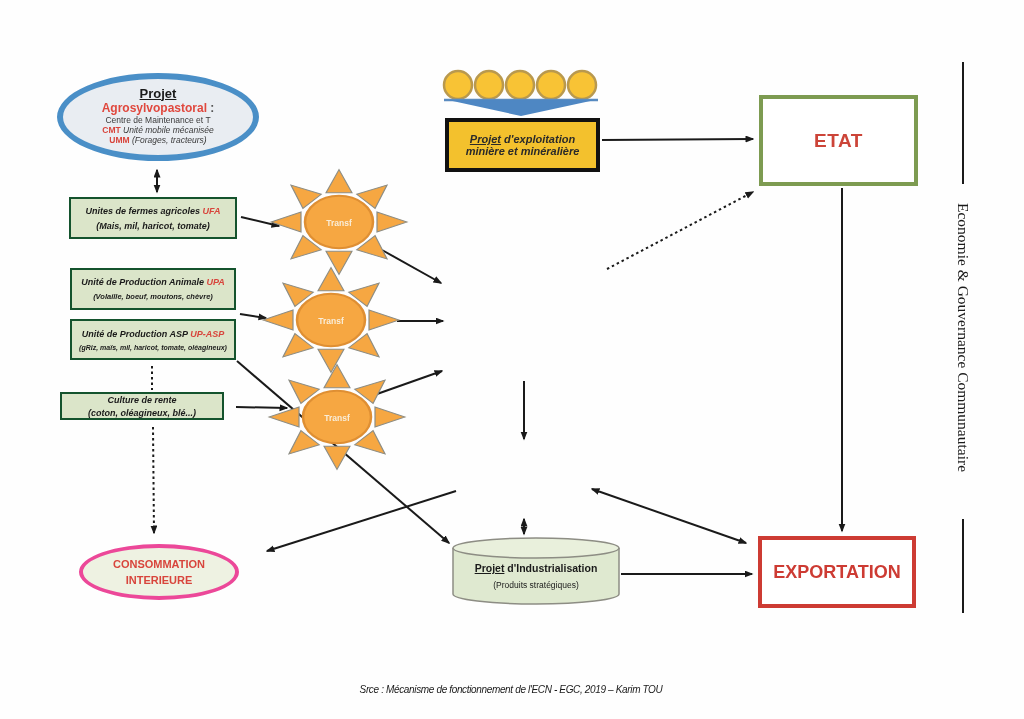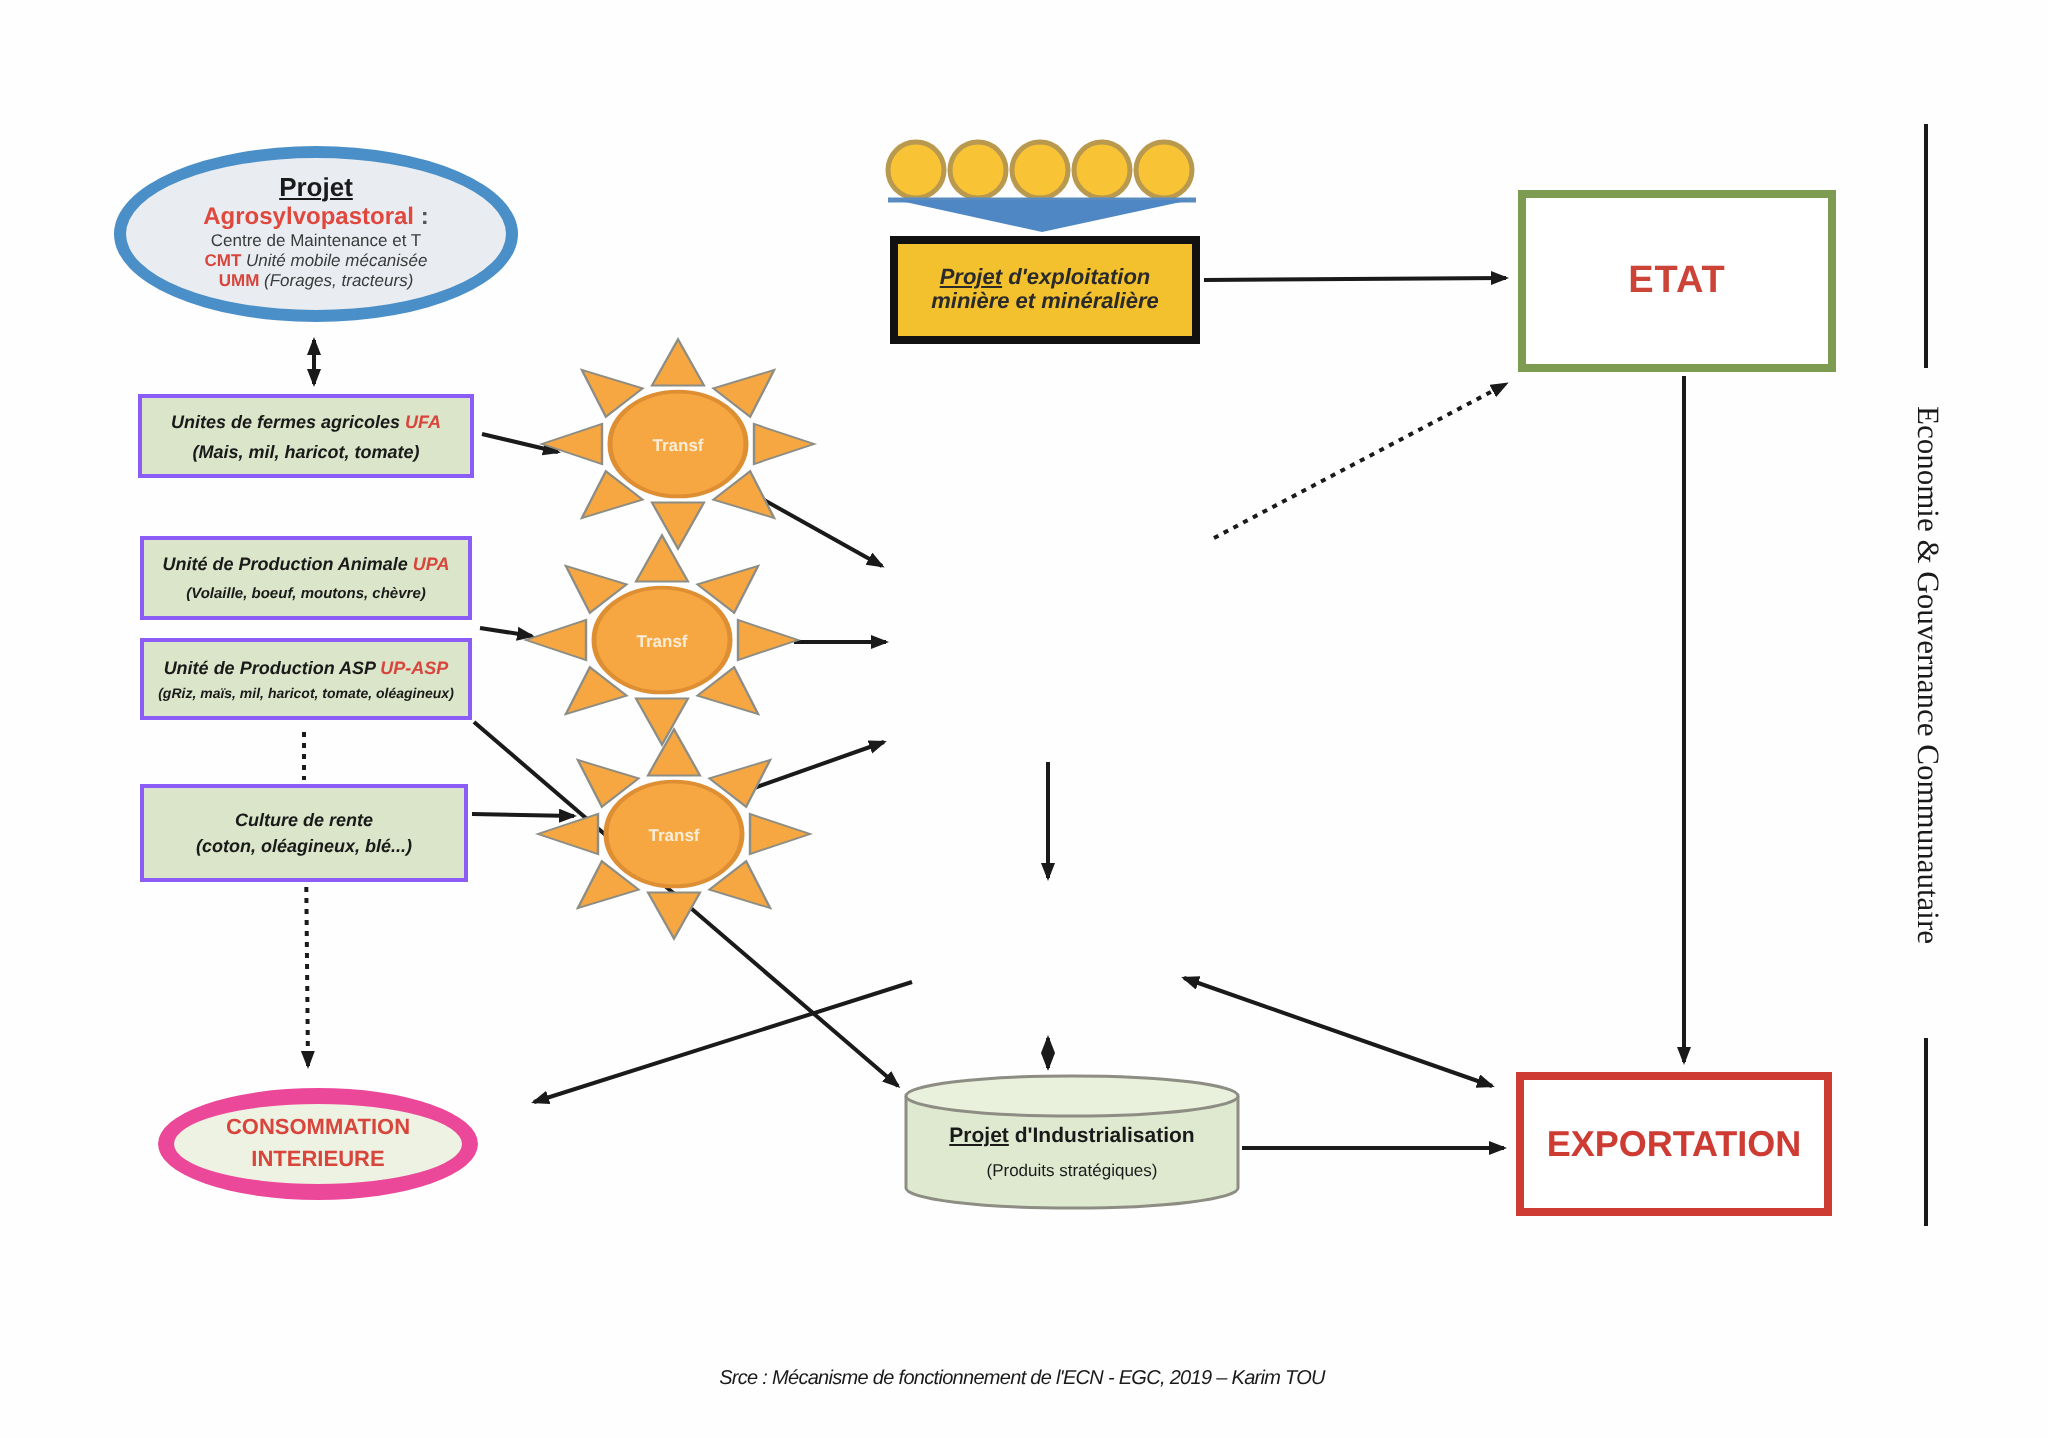--- a/index.html
+++ b/index.html
@@ -1,21 +1,21 @@
 <!DOCTYPE html>
 <html><head>
 <meta charset="utf-8">
 <style>
 html,body{margin:0;padding:0;}
 #page{position:relative;width:1024px;height:719px;background:#fefefe;overflow:hidden;
   font-family:"Liberation Sans",sans-serif;}
 .abs{position:absolute;}
 .box{position:absolute;box-sizing:border-box;display:flex;flex-direction:column;
   align-items:center;justify-content:center;text-align:center;}
-.gbox{background:#dbe5c9;border:2px solid #8b5cf6;color:#1a1a1a;
+.gbox{background:#dbe5c9;border:2px solid #14532d;color:#1a1a1a;
   font-weight:bold;font-style:italic;}
 .red{color:#d8453c;}
 .ell{position:absolute;box-sizing:border-box;border-radius:50%;display:flex;
   flex-direction:column;align-items:center;justify-content:center;text-align:center;}
 </style>
 </head>
 <body>
 <div id="page">
 
 <svg class="abs" style="left:0;top:0;" width="1024" height="719" viewBox="0 0 1024 719">
@@ -114,21 +114,21 @@
   <div style="margin-top:5px;">(Mais, mil, haricot, tomate)</div>
 </div>
 <div class="box gbox" style="left:70px;top:268px;width:166px;height:42px;font-size:9px;">
   <div>Unité de Production Animale <span class="red">UPA</span></div>
   <div style="margin-top:5px;font-size:7.5px;">(Volaille, boeuf, moutons, chèvre)</div>
 </div>
 <div class="box gbox" style="left:70px;top:319px;width:166px;height:41px;font-size:9px;text-align:center;">
   <div>Unité de Production ASP <span class="red">UP-ASP</span></div>
   <div style="margin-top:5px;font-size:7px;">(gRiz, maïs, mil, haricot, tomate, oléagineux)</div>
 </div>
-<div class="box gbox" style="left:70px;top:392px;width:164px;height:49px;font-size:9px;">
+<div class="box gbox" style="left:60px;top:392px;width:164px;height:28px;font-size:9px;">
   <div>Culture de rente</div>
   <div style="margin-top:3px;">(coton, oléagineux, blé...)</div>
 </div>
 
 <div class="box" style="left:445px;top:118px;width:155px;height:54px;background:#f3c12d;border:4px solid #111;font-weight:bold;font-style:italic;color:#2a2a2a;font-size:11px;">
   <div><span style="text-decoration:underline;">Projet</span> d'exploitation</div>
   <div>minière et minéralière</div>
 </div>
 
 <div class="box" style="left:759px;top:95px;width:159px;height:91px;background:#fff;border:4px solid #7d9b51;">
@@ -139,21 +139,21 @@
 
 <div class="box" style="left:453px;top:552px;width:166px;height:48px;color:#1a1a1a;">
   <div style="font-size:10.5px;font-weight:bold;"><span style="text-decoration:underline;">Projet</span> d'Industrialisation</div>
   <div style="font-size:8.5px;margin-top:6px;">(Produits stratégiques)</div>
 </div>
 
 <div class="box" style="left:758px;top:536px;width:158px;height:72px;background:#fff;border:4px solid #cd3b33;">
   <div style="font-size:18px;font-weight:bold;color:#cd3b33;">EXPORTATION</div>
 </div>
 
-<div class="ell" style="left:79px;top:544px;width:160px;height:56px;background:#eef2e2;border:8px solid #ec4899;">
+<div class="ell" style="left:79px;top:544px;width:160px;height:56px;background:#eef2e2;border:4px solid #ec4899;">
   <div style="font-size:11px;font-weight:bold;color:#d8453c;line-height:1.5;">CONSOMMATION<br>INTERIEURE</div>
 </div>
 
 <div class="abs" style="left:962px;top:62px;width:2px;height:122px;background:#1a1a1a;"></div>
 <div class="abs" style="left:962px;top:519px;width:2px;height:94px;background:#1a1a1a;"></div>
 <div class="abs" style="left:963px;top:202px;height:272px;writing-mode:vertical-rl;
   font-family:'Liberation Serif',serif;font-size:15.5px;color:#1a1a1a;transform:translateX(-50%);
   display:flex;align-items:center;justify-content:center;white-space:nowrap;">Economie &amp; Gouvernance Communautaire</div>
 
 <div class="abs" style="left:0;top:684px;width:1022px;text-align:center;font-size:10px;letter-spacing:-0.35px;font-style:italic;color:#1a1a1a;">Srce : Mécanisme de fonctionnement de l'ECN - EGC, 2019 – Karim TOU</div>

